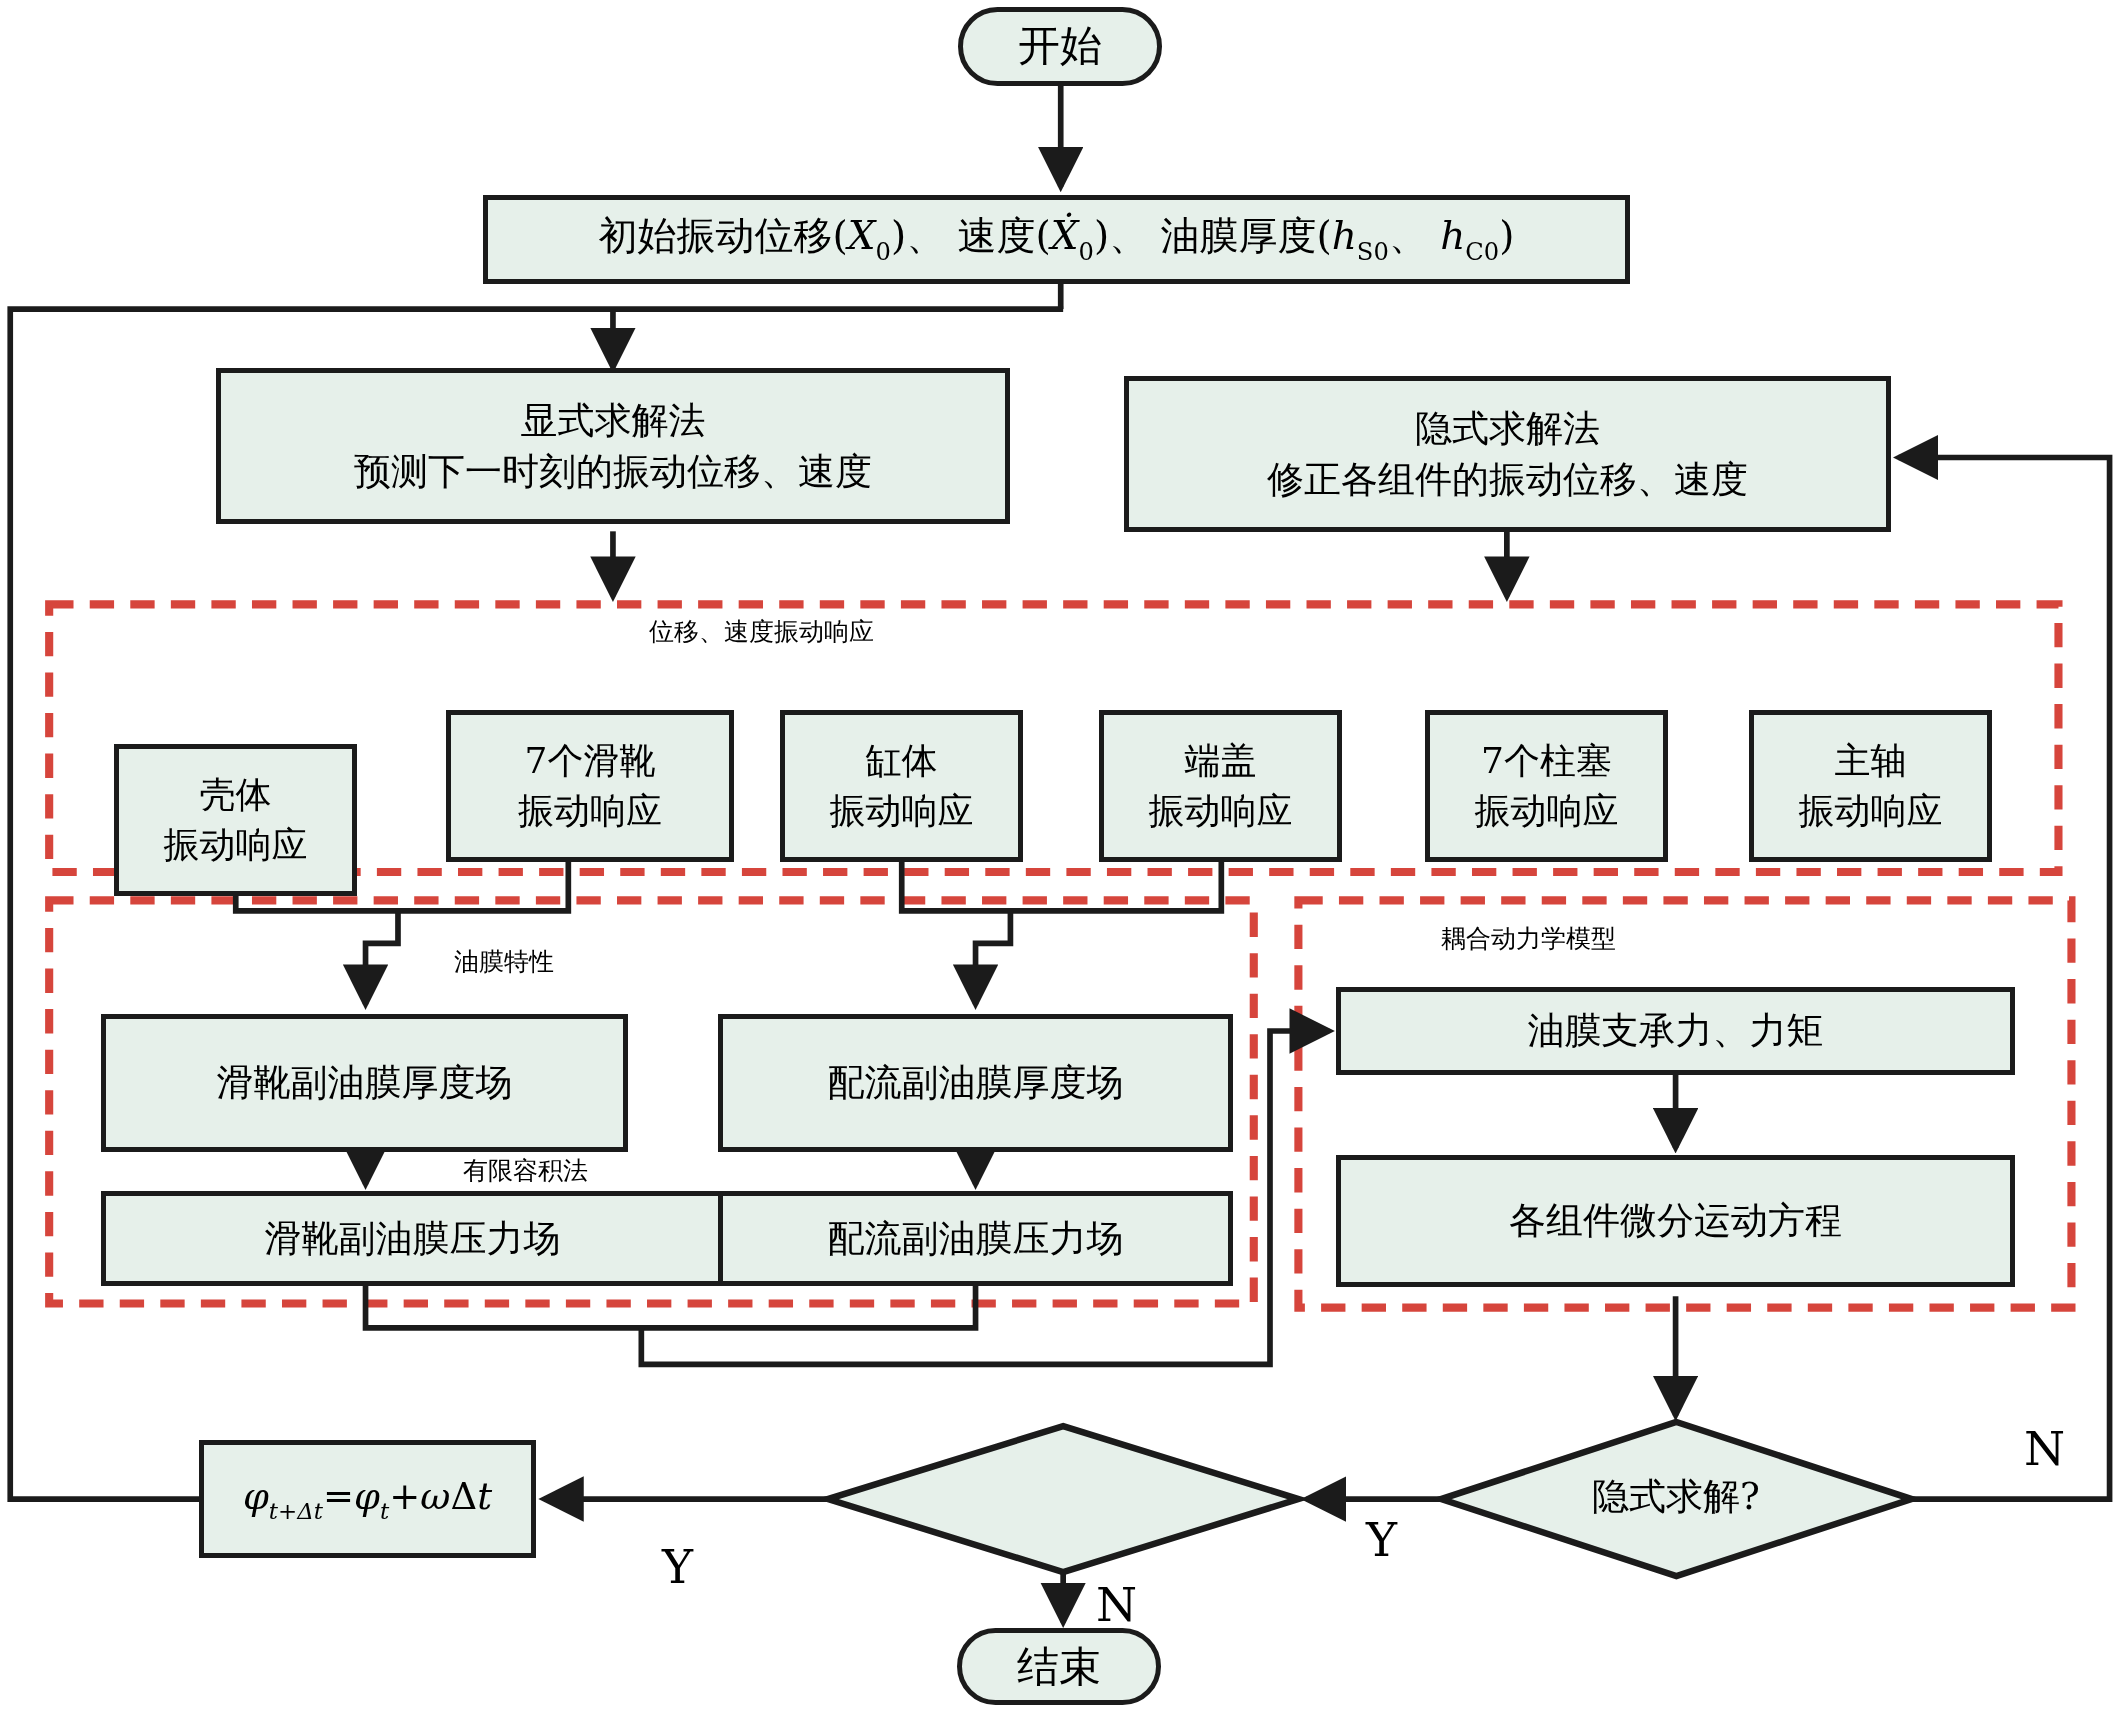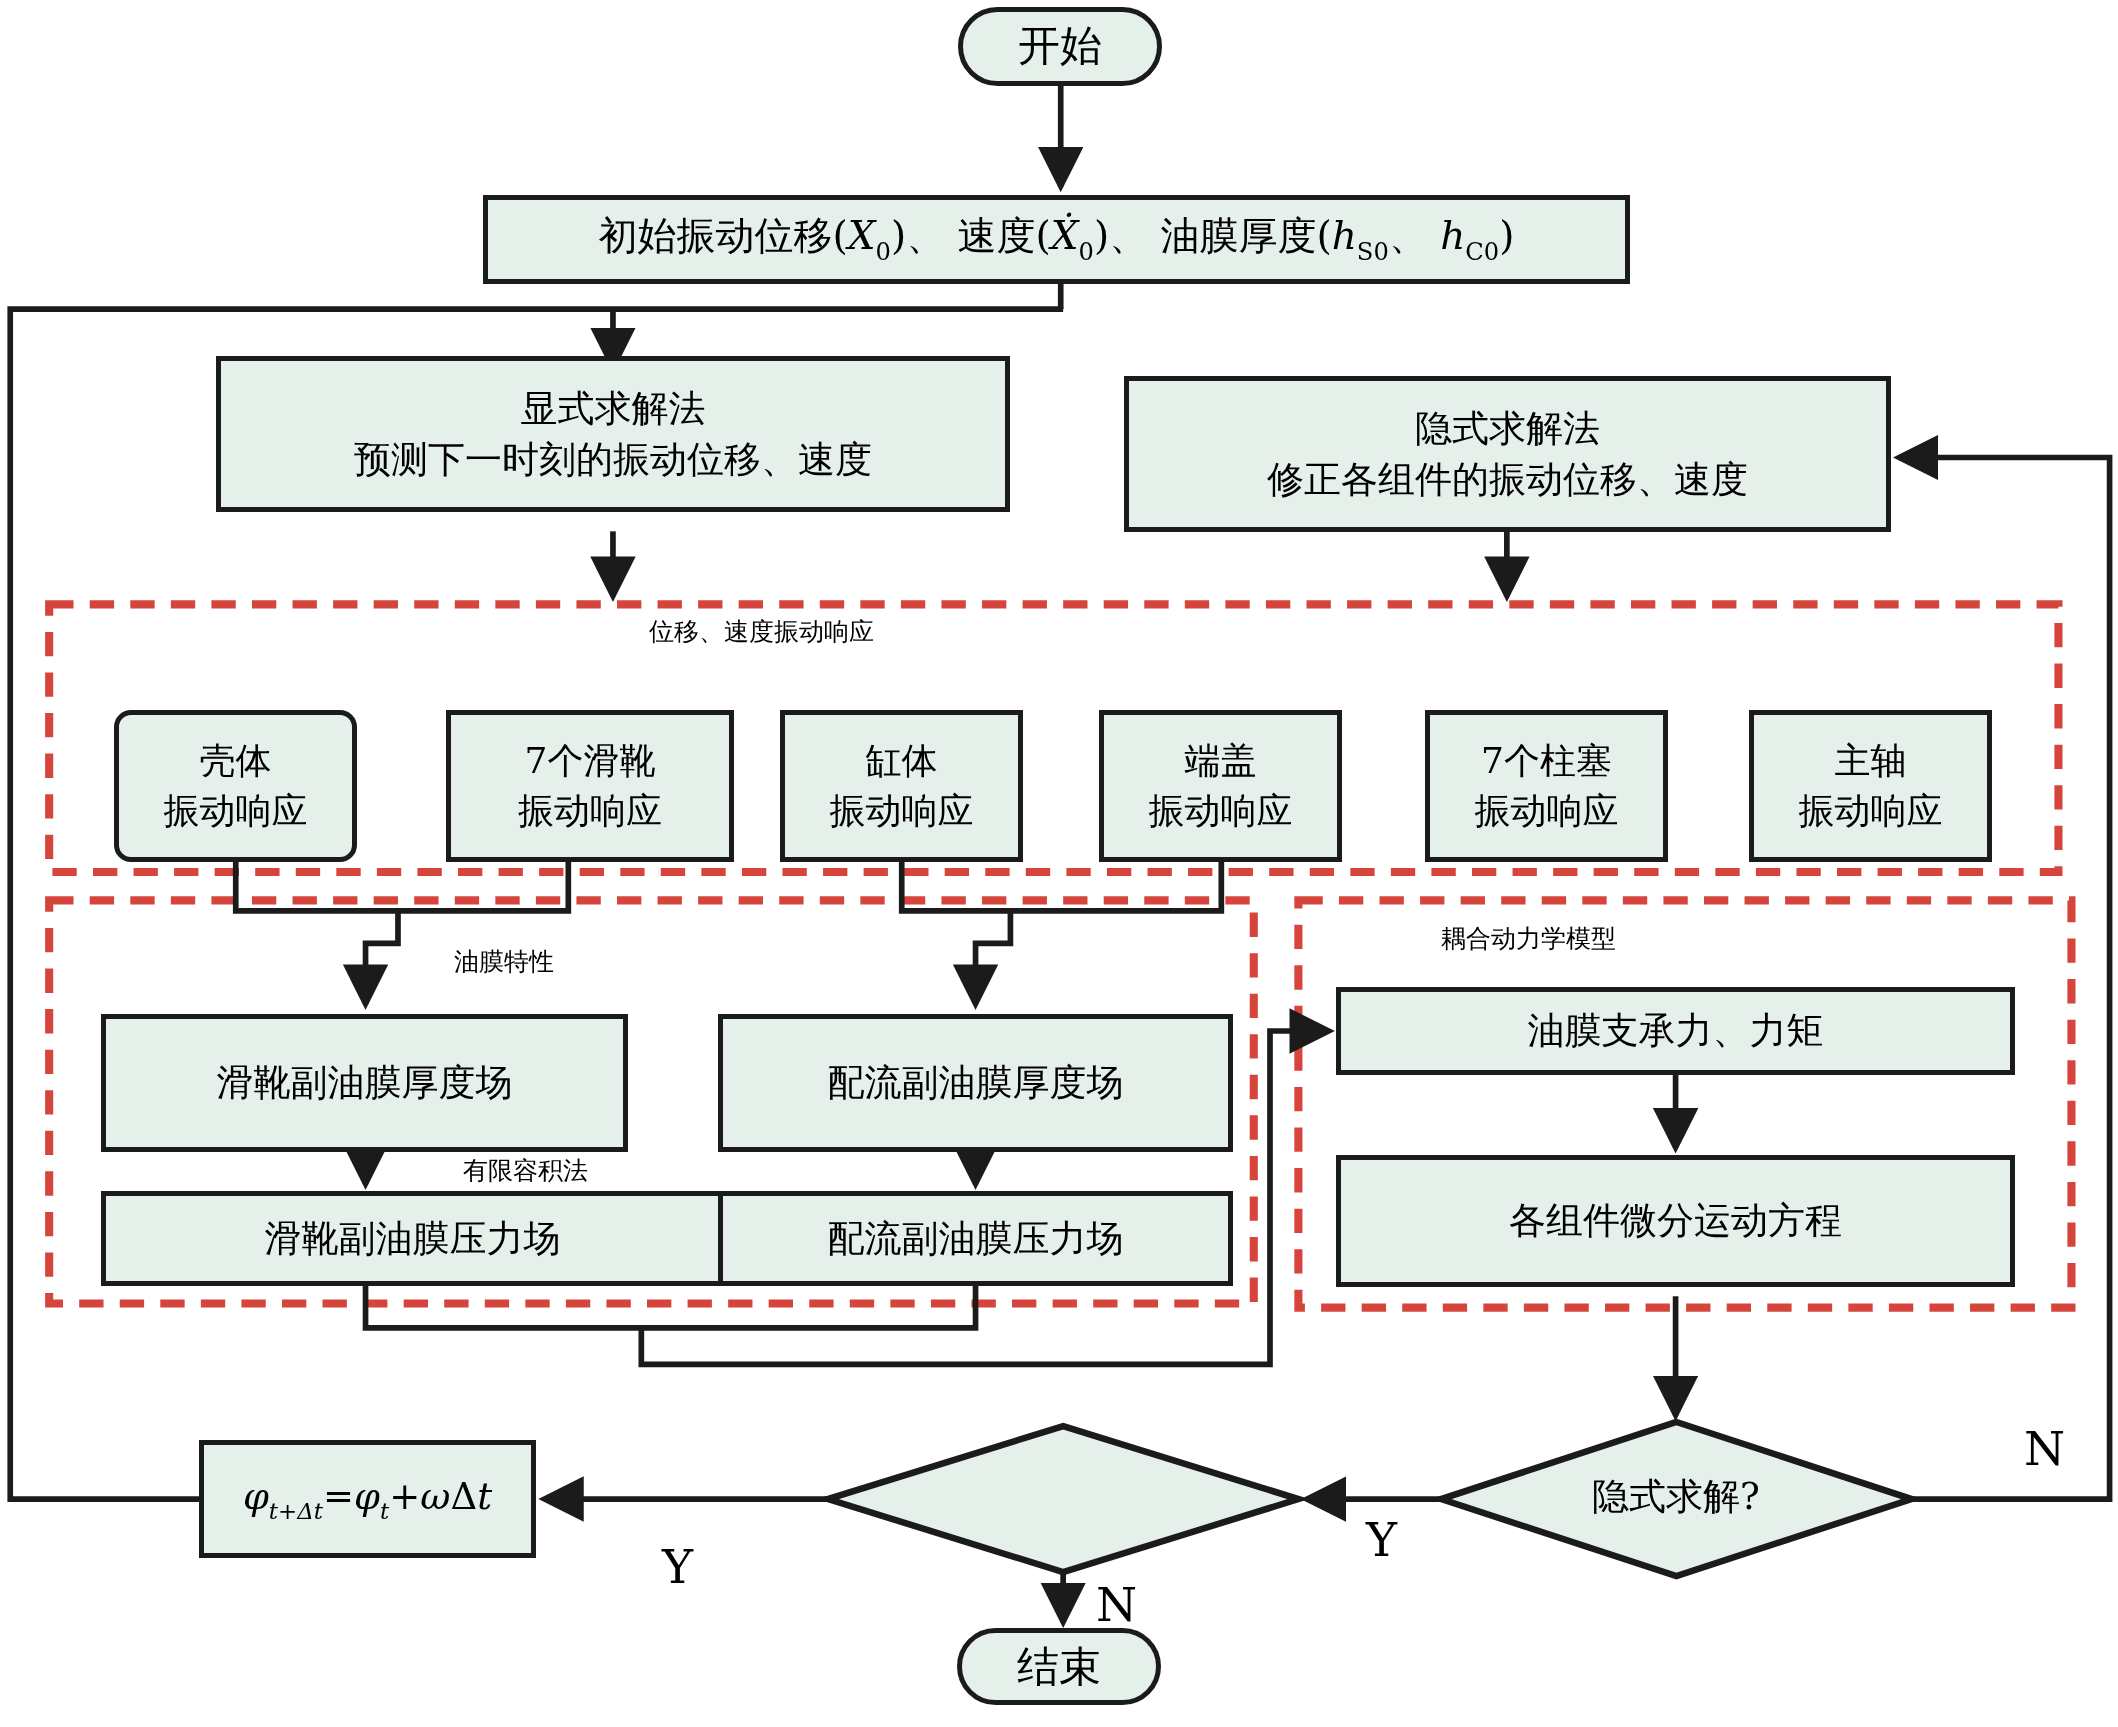--- a/index.html
+++ b/index.html
@@ -81,33 +81,33 @@
   </div>
 
   <div class="node pill" style="left:957px;top:1628px;width:204px;height:77px;">
     <span>结束</span>
   </div>
 
   <div class="node formula" style="left:483px;top:195px;width:1147px;height:89px;font-size:39px;">
     <span><span>初始振动位移(</span><span class="p-i">X</span><span class="p-sub">0</span><span>)、 速度(</span><span class="p-i">Ẋ</span><span class="p-sub">0</span><span>)、 油膜厚度(</span><span class="p-i">h</span><span class="p-sub">S0</span><span>、 </span><span class="p-i">h</span><span class="p-sub">C0</span><span>)</span></span>
   </div>
 
-  <div class="node two-line" style="left:216px;top:356px;width:794px;height:156px;">
+  <div class="node two-line" style="left:216px;top:368px;width:794px;height:156px;">
     <span>显式求解法</span>
     <span class="l2">预测下一时刻的振动位移、速度</span>
   </div>
 
   <div class="node two-line" style="left:1124px;top:376px;width:767px;height:156px;">
     <span>隐式求解法</span>
     <span class="l2">修正各组件的振动位移、速度</span>
   </div>
 
   <div class="plain-label" style="left:649px;top:618px;width:811px;">位移、速度振动响应</div>
 
-  <div class="node two-line" style="left:114px;top:710px;width:243px;height:152px;font-size:36px;border-radius:17px;">
+  <div class="node two-line" style="left:114px;top:744px;width:243px;height:152px;font-size:36px;">
     <span>壳体</span>
     <span class="l2">振动响应</span>
   </div>
   <div class="node two-line" style="left:446px;top:710px;width:288px;height:152px;font-size:36px;">
     <span>7个滑靴</span>
     <span class="l2">振动响应</span>
   </div>
   <div class="node two-line" style="left:780px;top:710px;width:243px;height:152px;font-size:36px;">
     <span>缸体</span>
     <span class="l2">振动响应</span>

